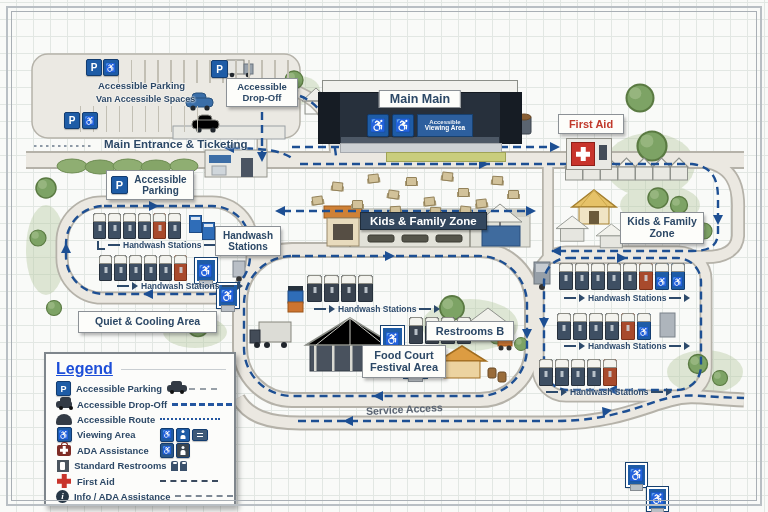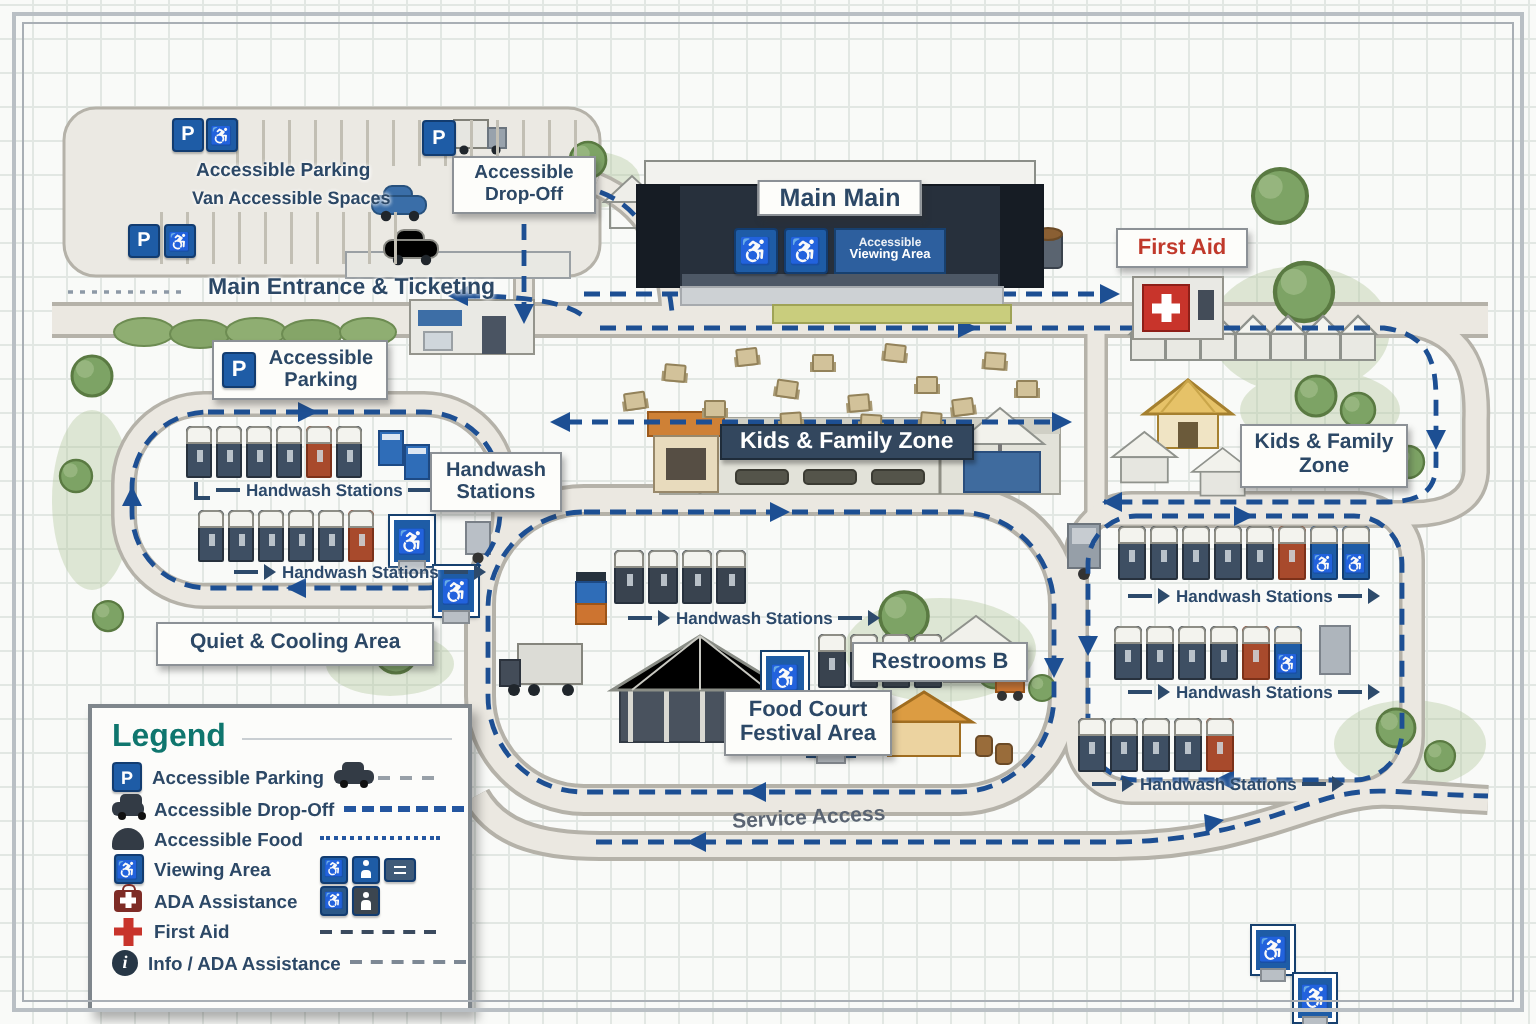--- a/index.html
+++ b/index.html
@@ -64,21 +64,21 @@
     align-items:center;justify-content:center;color:#fff;font-weight:bold;line-height:1.05;}
   
   .fa-build{position:absolute;left:566px;top:138px;width:44px;height:30px;background:#e9e9e4;border:1px solid #94948c;z-index:3;}
   .fa-red{position:relative;width:22px;height:22px;background:#c8342b;border:1px solid #8e1f18;margin:3px 0 0 4px;}
   .fa-win{position:absolute;right:4px;top:6px;width:8px;height:15px;background:#434c58;}
   .xbar,.ybar{position:absolute;left:50%;top:50%;transform:translate(-50%,-50%);}
   .fa-red .xbar{width:14px;height:4.5px;background:#fff;} .fa-red .ybar{width:4.5px;height:14px;background:#fff;}
   
   .legend{position:absolute;left:44px;top:352px;width:192px;height:154px;background:#fcfcfa;border:2px solid #7f868c;
     box-shadow:3px 4px 5px rgba(0,0,0,.3);padding:6px 8px 4px 10px;box-sizing:border-box;z-index:6;}
-  .legend-title{display:flex;align-items:center;gap:8px;font-size:16px;font-weight:bold;color:#0f766e;margin-bottom:3px;}
+  .legend-title{display:flex;align-items:center;gap:8px;font-size:16px;font-weight:bold;color:#1d4ed8;margin-bottom:3px;text-decoration:underline;}
   .legend-title .tline{flex:1;border-top:1.5px solid #c9ced2;}
   .lrow{display:flex;align-items:center;gap:5px;height:15.4px;}
   .lic{width:16px;display:flex;justify-content:center;}
   .llabel{flex:1;font-size:9.4px;font-weight:bold;color:#2c4866;white-space:nowrap;}
   .lsym{width:66px;display:flex;align-items:center;gap:2px;}
   .dl{display:inline-block;}
   .dl.gray{width:28px;border-top:2px dashed #98a0a8;}
   .dl.navy-thick{width:60px;border-top:3px dashed #2456a0;}
   .dl.navy-thin{width:60px;border-top:2px dotted #2456a0;}
   .dl.darknavy{width:58px;border-top:2.5px dashed #3a4a5e;}
@@ -616,21 +616,21 @@
         </span>
       <span class="llabel">Accessible Drop-Off</span>
       <span class="lsym">
           <span class="dl navy-thick"></span>
         </span>
     </div>
     <div class="lrow">
       <span class="lic">
           <span class="arch"></span>
         </span>
-      <span class="llabel">Accessible Food</span>
+      <span class="llabel">Accessible Route</span>
       <span class="lsym">
           <span class="dl navy-thin"></span>
         </span>
     </div>
     <div class="lrow">
       <span class="lic">
           <span class="bluesq" style="width:13px;height:13px;font-size:9px;">
             <span>♿</span>
           </span>
         </span>
@@ -662,20 +662,32 @@
         <span class="bluesq" style="width:12px;height:13px;font-size:8px;background:#2a5788;">
             <span>♿</span>
           </span>
         <span class="bluesq" style="width:12px;height:13px;background:#3c4650;">
             <span class="person"></span>
           </span>
       </span>
     </div>
     <div class="lrow">
       <span class="lic">
+          <span class="doorsq">
+            <span class="door"></span>
+          </span>
+        </span>
+      <span class="llabel">Standard Restrooms</span>
+      <span class="lsym">
+          <span class="mini-toilet"></span>
+          <span class="mini-toilet"></span>
+        </span>
+    </div>
+    <div class="lrow">
+      <span class="lic">
           <span class="plus">
             <span class="xbar"></span>
             <span class="ybar"></span>
           </span>
         </span>
       <span class="llabel">First Aid</span>
       <span class="lsym">
           <span class="dl darknavy"></span>
         </span>
     </div>

